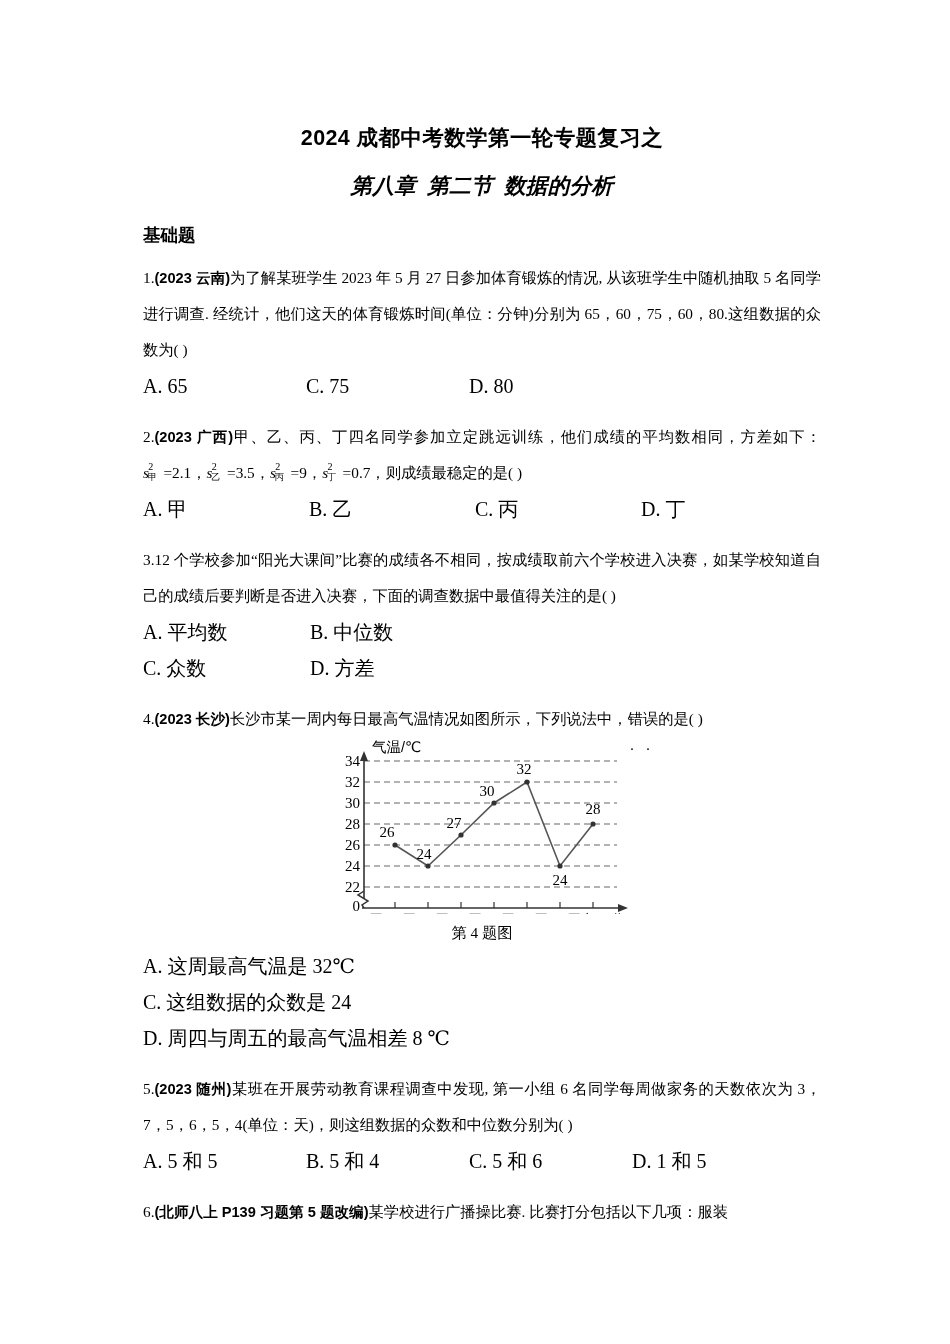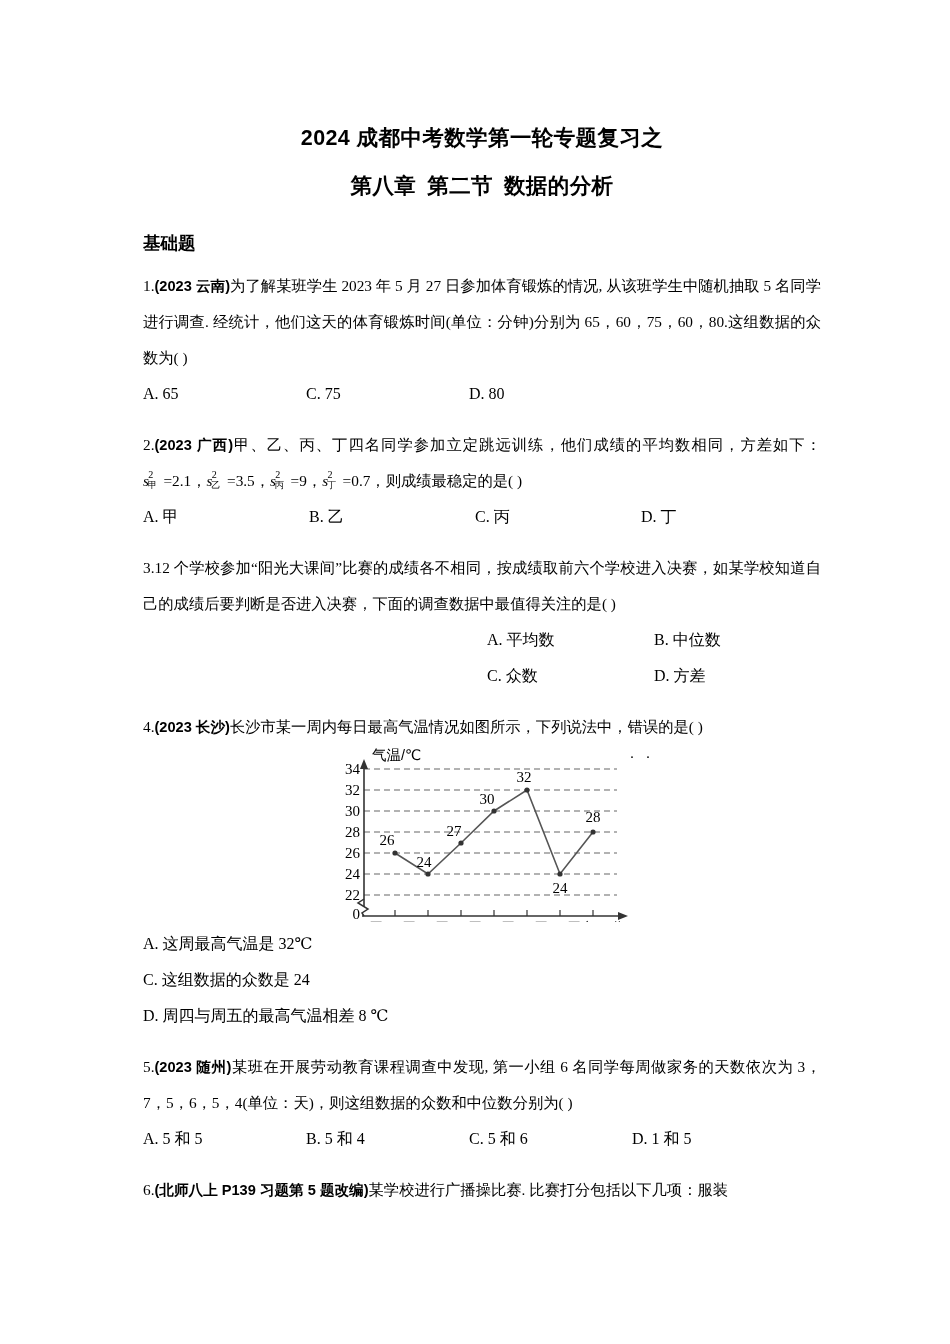--- a/index.html
+++ b/index.html
@@ -31,28 +31,28 @@
   
   .doc-title {
     text-align: center;
     font-family: "Liberation Sans", "DejaVu Sans", sans-serif;
     font-weight: bold;
     font-size: 21.5px;
     letter-spacing: 0.4px;
     line-height: 1.0;
   }
   .title-line-1 { margin-top: 128px; }
-  .title-line-2 { margin-top: 26px; }
+  .title-line-2 { margin-top: 26px; font-style: italic; }
   .title-line-2 .gap { display: inline-block; width: 11px; }
 
   .section-heading {
     font-family: "Liberation Sans", "DejaVu Sans", sans-serif;
     font-weight: bold;
     font-size: 17.5px;
-    margin-top: 37px;
+    margin-top: 29px;
     line-height: 1.1;
   }
 
   
   .question {
     font-size: 15.3px;
     line-height: 36px;
     text-align: justify;
     text-justify: inter-ideograph;
   }
@@ -78,27 +78,27 @@
     bottom: -12px;
     font-size: 15px;
     letter-spacing: 11px;
     line-height: 0;
     text-indent: 5px;
   }
 
   
   .options {
     display: flex;
-    font-size: 16px;
+    font-size: 20px;
     line-height: 36px;
   }
   .options.cols4 > .opt { width: 163px; flex: 0 0 163px; }
   .options.cols4-wide > .opt { width: 166px; flex: 0 0 166px; }
   .options.stacked { display: block; }
-  .options .opt-row { display: flex; justify-content: flex-end; }
+  .options .opt-row { display: flex; }
   .options .opt-row > .opt { width: 167px; flex: 0 0 167px; }
   .opt { white-space: nowrap; }
 
   
   .var-list { white-space: nowrap; }
   .sv {
     display: inline-block;
     position: relative;
     font-style: italic;
     font-size: 15.3px;
@@ -254,20 +254,21 @@
             <text x="51" y="186">周日</text>
             <text x="84" y="186">周一</text>
             <text x="117" y="186">周二</text>
             <text x="150" y="186">周三</text>
             <text x="183" y="186">周四</text>
             <text x="216" y="186">周五</text>
             <text x="249" y="186">周六</text>
             <text x="281" y="186">日期</text>
           </g>
         </svg>
+        <div class="figure-caption">第 4 题图</div>
       </div>
 
       <div class="options stacked">
         <div>A. 这周最高气温是 32℃</div>
         <div>C. 这组数据的众数是 24</div>
         <div>D. 周四与周五的最高气温相差 8 ℃</div>
       </div>
     </div>
 
     <div class="q-block">

